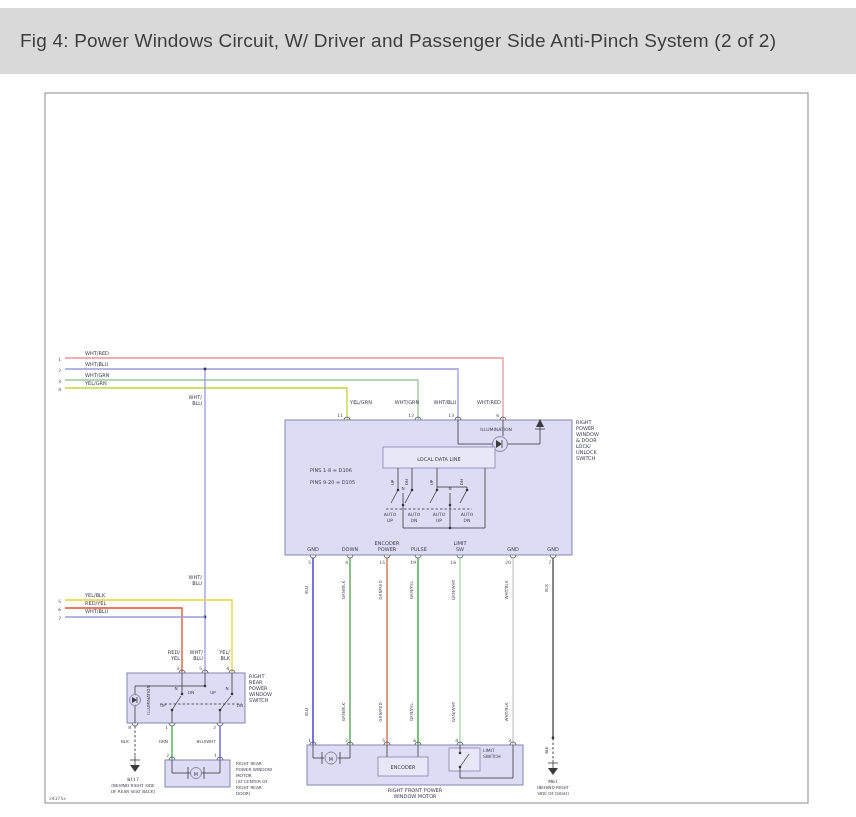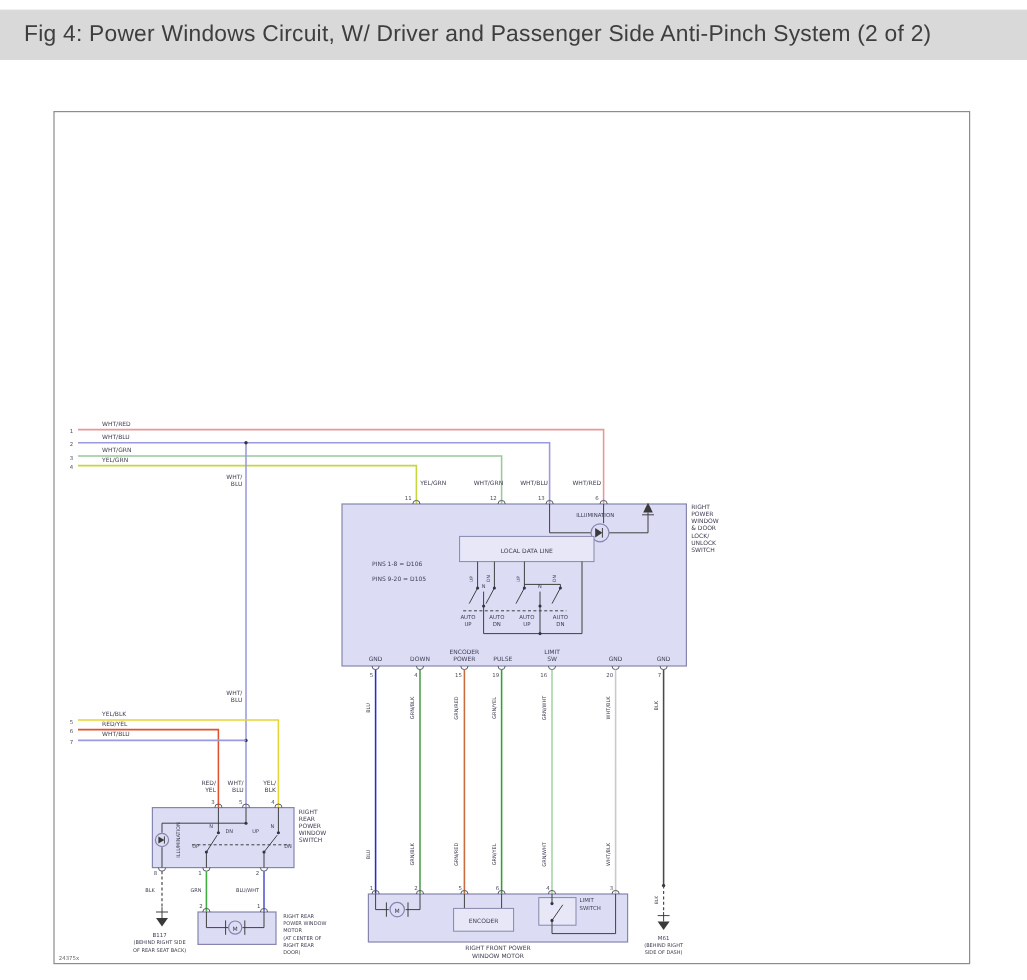--- a/index.html
+++ b/index.html
@@ -1,17 +1,17 @@
 <!DOCTYPE html>
 <html><head>
 <meta charset="utf-8">
 <style>
   html,body{margin:0;padding:0;background:#ffffff;}
   body{width:856px;height:817px;position:relative;font-family:"Liberation Sans","DejaVu Sans",sans-serif;}
-  .header{position:absolute;top:8px;left:0;width:856px;height:42px;background:#d9d9d9;
+  .header{position:absolute;top:8px;left:0;width:856px;height:66px;background:#d9d9d9;
           display:flex;align-items:center;box-sizing:border-box;padding-left:20px;}
   .header .title{font-size:19px;color:#3e3e3e;letter-spacing:0.2px;}
   svg{position:absolute;left:0;top:0;}
   svg text{font-family:"DejaVu Sans",sans-serif;fill:#3d3d52;}
   .t5{font-size:5px;}
   .t45{font-size:4.5px;}
   .t42{font-size:4.2px;}
   .t38{font-size:3.8px;}
   .pin{font-size:4.5px;fill:#4a4a5e;}
   .ck{stroke:#3a3a3a;stroke-width:0.8;fill:none;}

